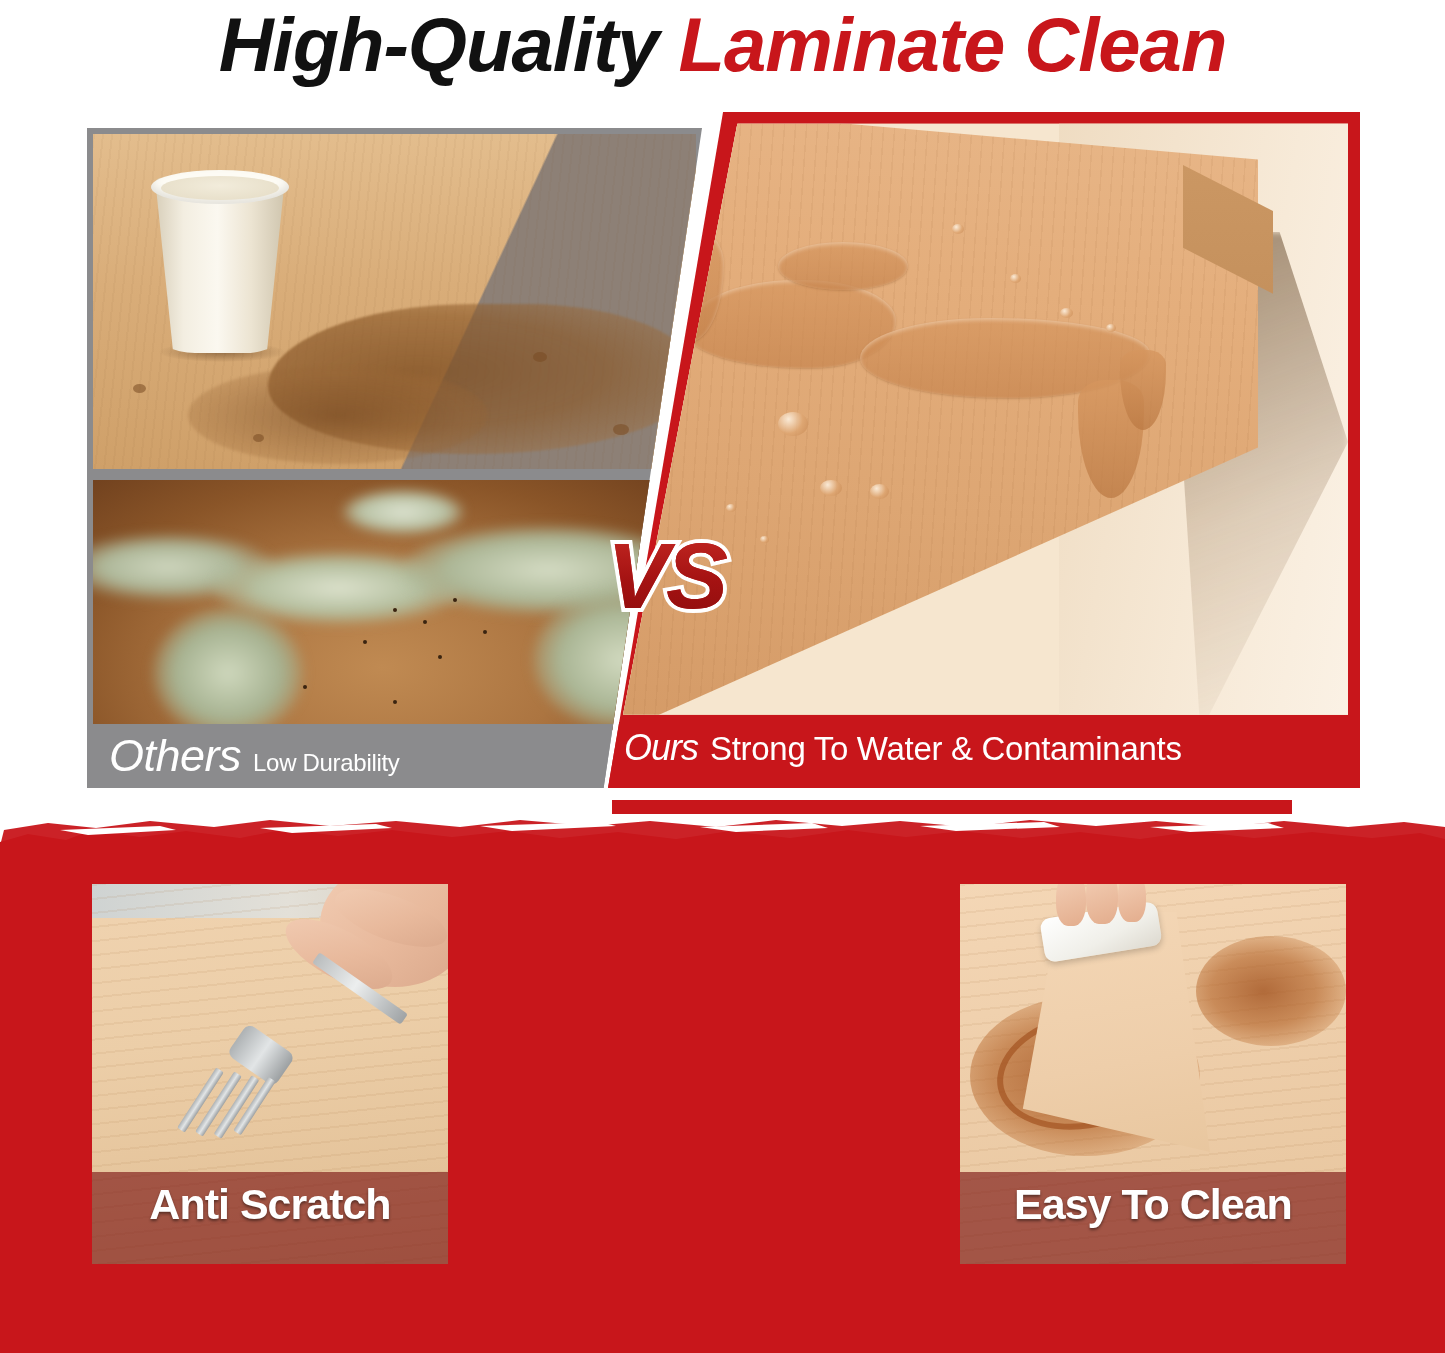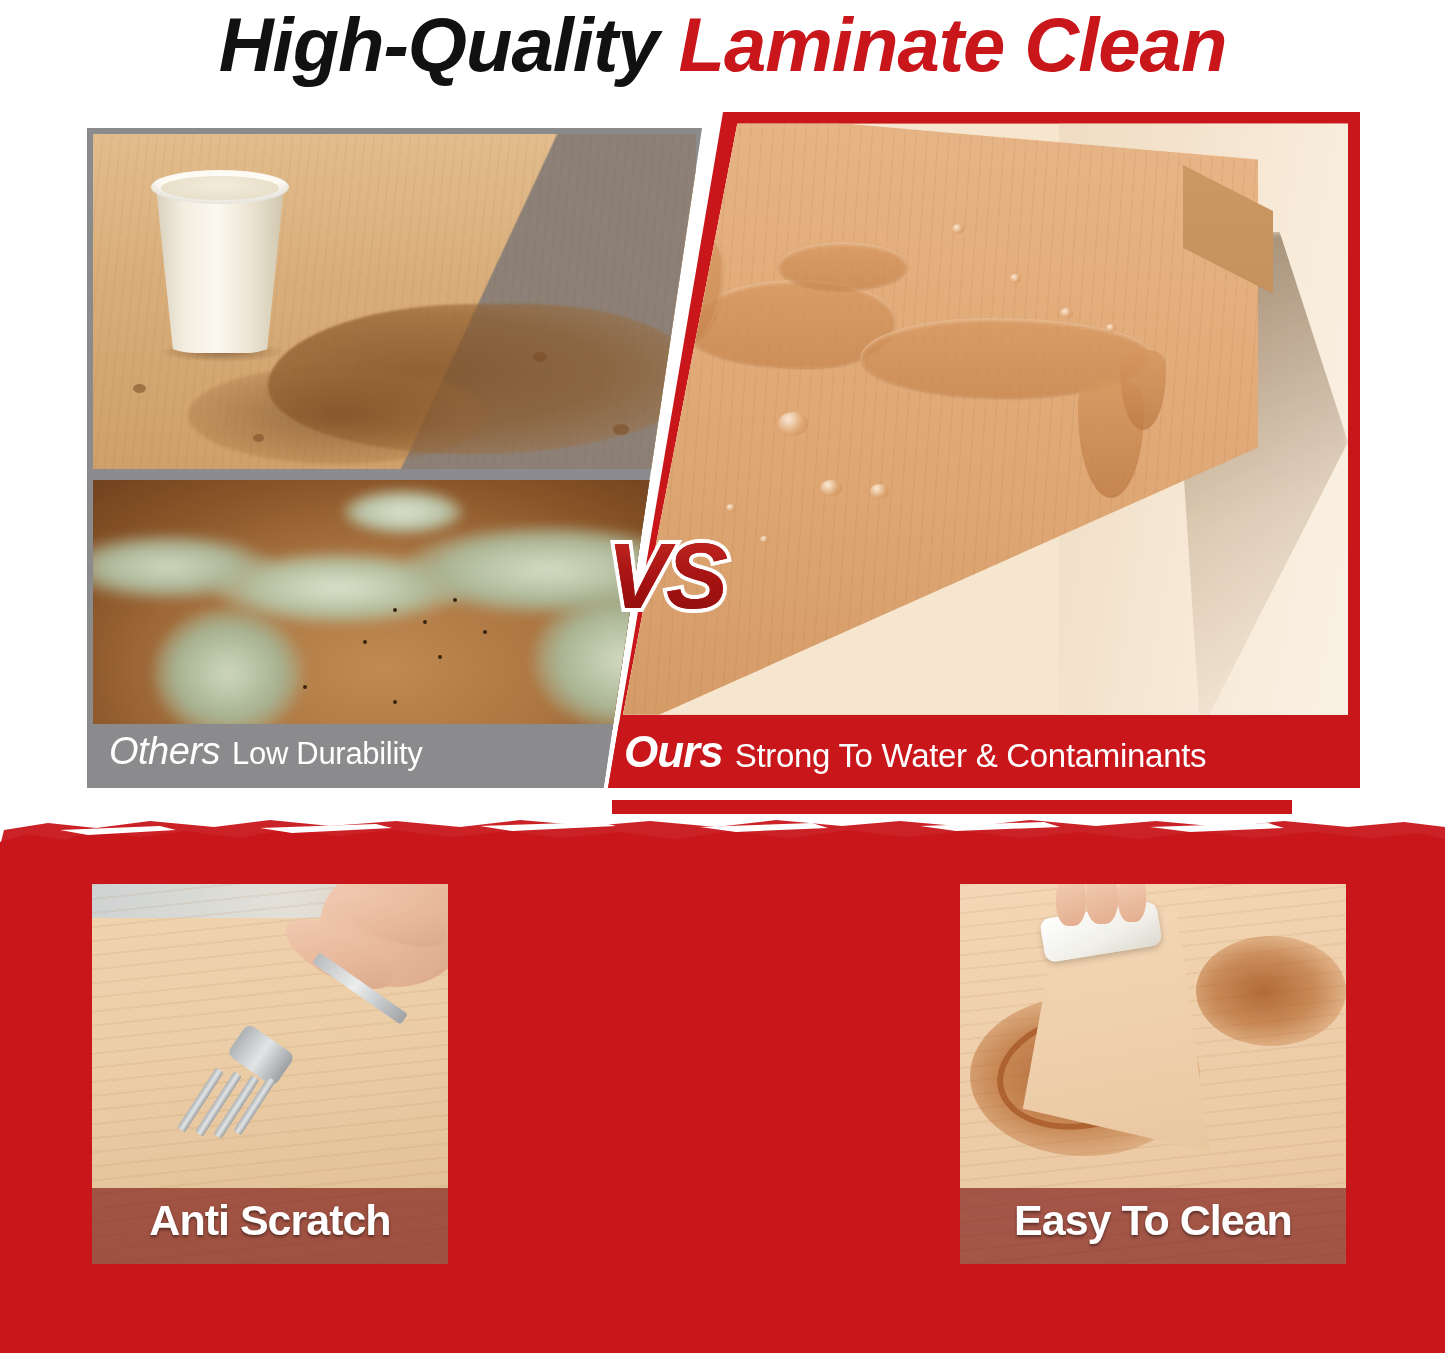--- a/index.html
+++ b/index.html
@@ -43,22 +43,22 @@
     position:absolute;left:6px;top:352px;width:603px;height:250px;
     overflow:hidden;background:#7d4f2c;
   }
   .others-label{
     position:absolute;left:0;bottom:0;width:615px;height:64px;
     background:#8b8b8d;
   }
   .others-label .lbl{
     position:absolute;left:22px;top:6px;white-space:nowrap;color:#ffffff;
   }
-  .others-strong{font-size:38px;font-style:italic;font-weight:normal;letter-spacing:-0.5px;}
-  .others-sub{font-size:31px;font-style:normal;font-weight:normal;margin-left:12px;letter-spacing:-0.3px;}
+  .others-strong{font-size:45px;font-style:italic;font-weight:normal;letter-spacing:-0.5px;}
+  .others-sub{font-size:24px;font-style:normal;font-weight:normal;margin-left:12px;letter-spacing:-0.3px;}
 
   
   .tbl-top{
     position:absolute;left:0;top:0;width:100%;height:100%;
     background:
       linear-gradient(115deg, rgba(0,0,0,0) 0 61%, #8d8076 61.3% 100%),
       linear-gradient(180deg,#e3bd8d 0%, #d9ad79 45%, #cfa069 100%);
   }
   .grain-t{
     position:absolute;left:0;top:0;width:100%;height:100%;
@@ -139,21 +139,21 @@
   .ours-photo{
     position:absolute;left:0;top:0;width:752px;height:612px;
     clip-path:polygon(17.2% 1.9%, 98.4% 1.9%, 98.4% 98.5%, 2.0% 98.5%);
     overflow:hidden;
     background:#f0d9bb;
   }
   .ours-label{
     position:absolute;left:0;bottom:0;width:752px;height:66px;background:#C8161B;
   }
   .ours-label .lbl{position:absolute;left:16px;top:5px;white-space:nowrap;color:#ffffff;}
-  .ours-strong{font-size:44px;font-style:italic;font-weight:bold;letter-spacing:-1px;}
+  .ours-strong{font-size:36px;font-style:italic;font-weight:normal;letter-spacing:-1px;}
   .ours-sub{font-size:33px;font-style:normal;font-weight:normal;margin-left:12px;letter-spacing:-0.3px;}
 
   
   .board-scene{position:absolute;left:0;top:0;width:100%;height:100%;background:#f6e6cf;}
   .board-wall{
     position:absolute;right:0;top:0;width:40%;height:100%;
     background:linear-gradient(100deg,#efdcc2 0%,#f7ead8 60%,#fbf2e6 100%);
   }
   .board-top{
     position:absolute;left:-10px;top:-10px;width:660px;height:640px;
@@ -196,21 +196,21 @@
   .bottom{
     position:absolute;left:0;top:846px;width:1445px;height:507px;
     background:#C8161B;
     z-index:3;
   }
   .feat{
     position:absolute;top:38px;height:380px;overflow:hidden;background:#e8d6bd;
   }
   .feat-img{position:absolute;left:0;top:0;width:100%;height:100%;overflow:hidden;}
   .feat-cap{
-    position:absolute;left:0;bottom:0;width:100%;height:76px;
+    position:absolute;left:0;bottom:0;width:100%;height:92px;
     background:rgba(120,14,14,.62);
   }
   .feat-cap span{
     position:absolute;left:0;right:0;top:8px;text-align:center;
     color:#ffffff;font-size:43px;font-weight:bold;letter-spacing:-1px;white-space:nowrap;
     text-shadow:0 2px 3px rgba(0,0,0,.45);
   }
   #feat-0{left:92px;width:356px;}
   #feat-1{left:470px;width:468px;}
   #feat-2{left:960px;width:386px;}

